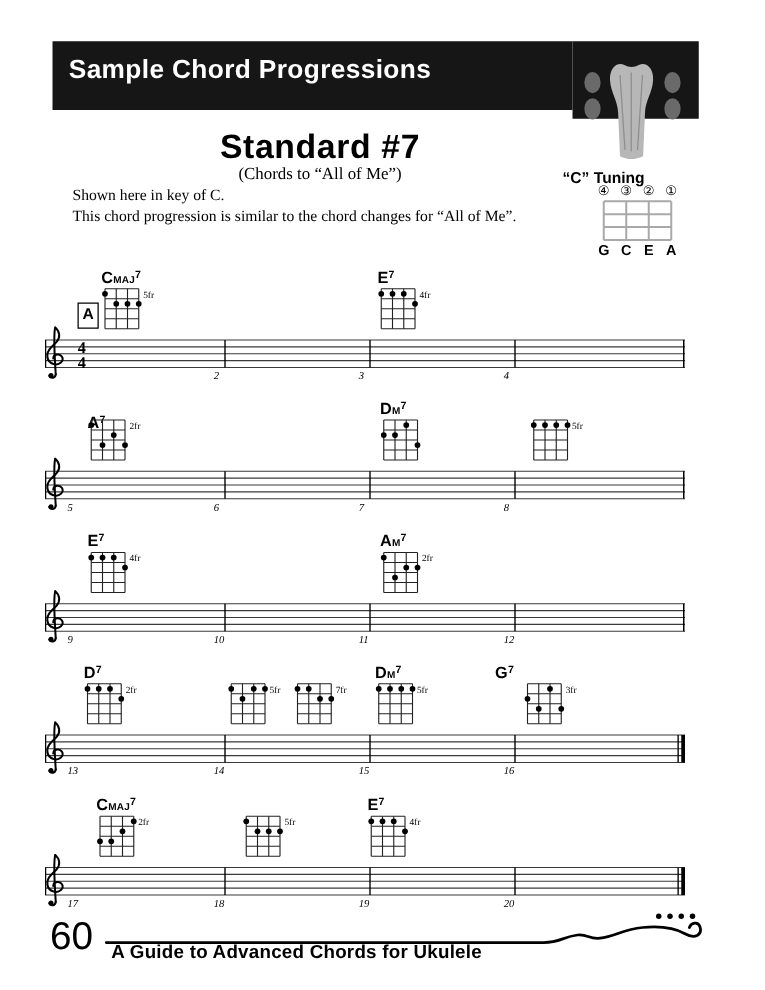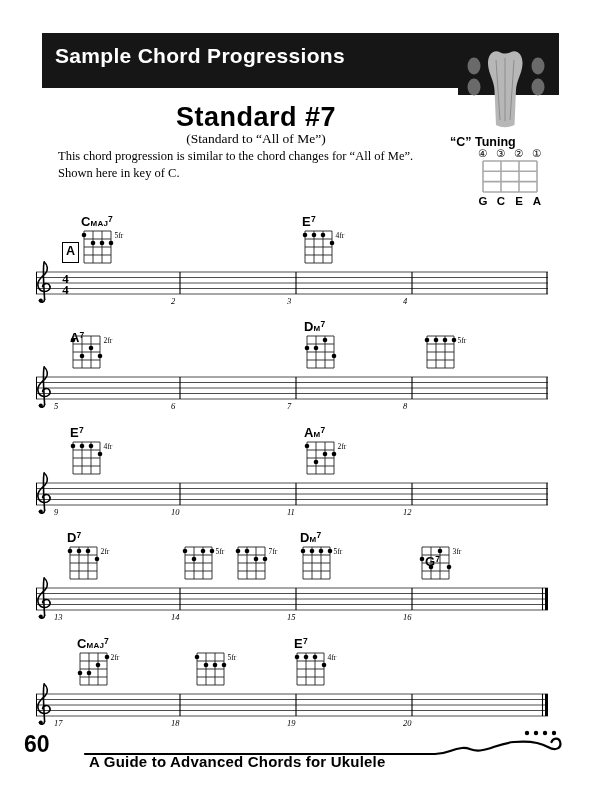--- a/index.html
+++ b/index.html
@@ -27,21 +27,21 @@
   .rehearsal{position:absolute;width:17px;height:21px;border:1.8px solid #000;font-weight:700;font-size:12.5px;
         text-align:center;line-height:17px;background:#fff}
   .cname{position:absolute;font-weight:700;font-size:13px;letter-spacing:.2px;white-space:nowrap}
   .cname .ms{font-size:8px;text-transform:uppercase}
   .cname .msup{font-size:8.5px;vertical-align:4px}
 
   text.fr{font:7.5px "Liberation Serif",serif}
   text.mnum{font:italic 8.5px "Liberation Serif",serif}
   text.tsig{font:700 13px "Liberation Serif",serif;text-anchor:middle}
 
-  .pagenum{position:absolute;left:24px;top:731px;font-size:23px;font-weight:700}
+  .pagenum{position:absolute;left:40px;top:731px;font-size:31px;font-weight:400}
   .booktitle{position:absolute;left:89px;top:753px;font-size:15px;font-weight:700;letter-spacing:.2px}
   .footer-sketch{position:absolute;left:30px;top:720px}
 </style>
 </head>
 <body>
 
 <div class="page">
 
   <div class="header-bar">
     <h1 class="header-title">Sample Chord Progressions</h1>
@@ -79,24 +79,24 @@
     <line x1="60" y1="1" x2="60" y2="32" stroke="#a9a9a9" stroke-width="1.6"></line>
   </svg>
   <div class="tuning-letters">
     <span>G</span>
     <span>C</span>
     <span>E</span>
     <span>A</span>
   </div>
 
   <div class="title">Standard #7</div>
-  <div class="subtitle">(Standard to “All of Me”)</div>
+  <div class="subtitle">(Chords to “All of Me”)</div>
   <div class="body-text">
+    <div>Shown here in key of C.</div>
     <div>This chord progression is similar to the chord changes for “All of Me”.</div>
-    <div>Shown here in key of C.</div>
   </div>
 
   <div id="score">
       <svg width="612" height="54" style="position:absolute;left:0;top:258px;overflow:visible">
         <line x1="36" y1="14" x2="548" y2="14" stroke="#3a3a3a" stroke-width="0.9"></line>
         <line x1="36" y1="19.5" x2="548" y2="19.5" stroke="#3a3a3a" stroke-width="0.9"></line>
         <line x1="36" y1="25" x2="548" y2="25" stroke="#3a3a3a" stroke-width="0.9"></line>
         <line x1="36" y1="30.5" x2="548" y2="30.5" stroke="#3a3a3a" stroke-width="0.9"></line>
         <line x1="36" y1="36" x2="548" y2="36" stroke="#3a3a3a" stroke-width="0.9"></line>
         <line x1="36.5" y1="14" x2="36.5" y2="36" stroke="#000" stroke-width="1"></line>
@@ -360,21 +360,21 @@
         <line x1="6" y1="10" x2="33" y2="10" stroke="#222" stroke-width="0.9"></line>
         <line x1="6" y1="18" x2="33" y2="18" stroke="#222" stroke-width="0.9"></line>
         <line x1="6" y1="26" x2="33" y2="26" stroke="#222" stroke-width="0.9"></line>
         <line x1="6" y1="34" x2="33" y2="34" stroke="#222" stroke-width="0.9"></line>
         <circle cx="6" cy="6" r="2.3" fill="#000"></circle>
         <circle cx="15" cy="6" r="2.3" fill="#000"></circle>
         <circle cx="24" cy="6" r="2.3" fill="#000"></circle>
         <circle cx="33" cy="6" r="2.3" fill="#000"></circle>
         <text x="36.5" y="9" class="fr">5fr</text>
       </svg>
-      <div class="cname" style="left: 425px; top: 530px; margin-top: 24px;"><span>G</span><span class="msup">7</span></div>
+      <div class="cname" style="left: 396px; top: 530px;"><span>G</span><span class="msup">7</span></div>
       <svg width="52" height="40" style="position:absolute;left:416px;top:545px;overflow:visible">
         <line x1="6" y1="2" x2="6" y2="34" stroke="#222" stroke-width="0.9"></line>
         <line x1="15" y1="2" x2="15" y2="34" stroke="#222" stroke-width="0.9"></line>
         <line x1="24" y1="2" x2="24" y2="34" stroke="#222" stroke-width="0.9"></line>
         <line x1="33" y1="2" x2="33" y2="34" stroke="#222" stroke-width="0.9"></line>
         <line x1="6" y1="2" x2="33" y2="2" stroke="#222" stroke-width="0.9"></line>
         <line x1="6" y1="10" x2="33" y2="10" stroke="#222" stroke-width="0.9"></line>
         <line x1="6" y1="18" x2="33" y2="18" stroke="#222" stroke-width="0.9"></line>
         <line x1="6" y1="26" x2="33" y2="26" stroke="#222" stroke-width="0.9"></line>
         <line x1="6" y1="34" x2="33" y2="34" stroke="#222" stroke-width="0.9"></line>

